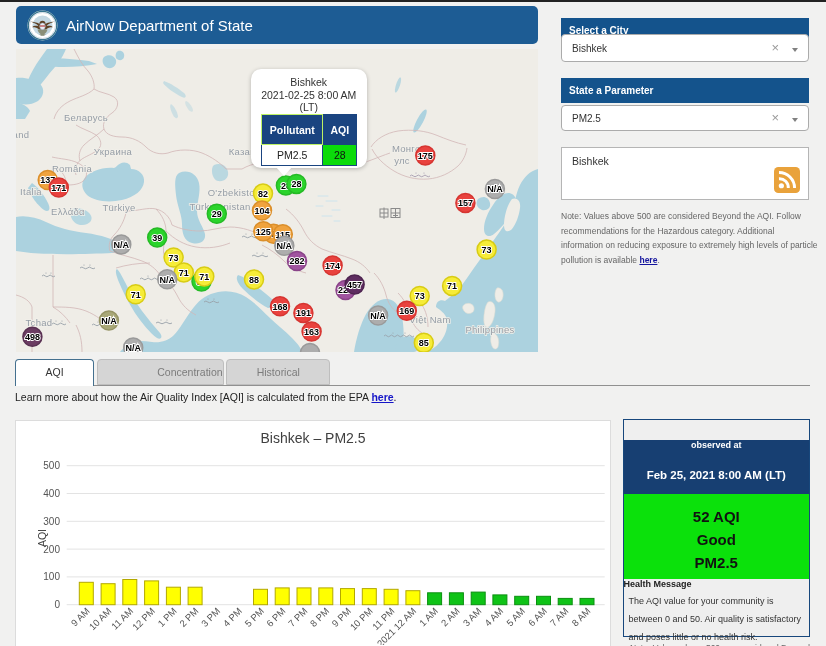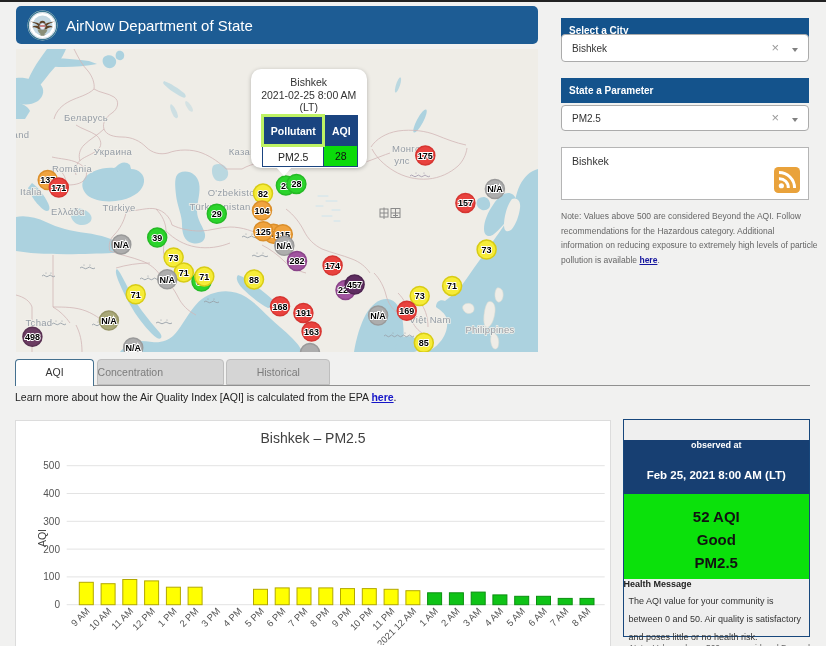--- a/index.html
+++ b/index.html
@@ -254,21 +254,21 @@
 <text x="407.8" y="297.09999999999997" class="mk" font-size="9">85</text>
 <circle cx="294.0" cy="304.0" r="9.5" fill="#ADADAD" stroke="#9A9A9A" stroke-width="1.5"></circle>
 </svg>
 </div>
 
 <div class="abs" style="left:250.6px;top:69px;width:116.3px;height:99px;background:#fff;border-radius:10px;box-shadow:0 1px 4px rgba(0,0,0,0.25);z-index:5">
   <div style="text-align:center;font-size:10.5px;color:#333;padding-top:7px;line-height:12.6px">Bishkek<br>2021-02-25 8:00 AM<br>(LT)</div>
   <table style="position:absolute;left:10.7px;top:45px;border-collapse:collapse;text-align:center">
     <tbody>
         <tr style="background:#1A4480;color:#fff;font-weight:bold;font-size:10.5px">
-          <td style="width:61px;height:30px;border:3px solid #bef264">Pollutant</td>
+          <td style="width:61px;height:30px;border:1px solid #bef264">Pollutant</td>
           <td style="width:34px;border:1px solid #1A4480">AQI</td>
         </tr>
     <tr style="font-size:10.5px">
           <td style="height:21px;border:1px solid #1A4480;color:#222">PM2.5</td>
           <td style="background:#0BDB0B;border:1px solid #1A4480;color:#111">28</td>
         </tr>
   </tbody>
     </table>
 </div>
 <div class="abs" style="left:276px;top:167px;width:0;height:0;border-left:8.5px solid transparent;border-right:8.5px solid transparent;border-top:9px solid #fff;z-index:5"></div>
@@ -290,21 +290,21 @@
   <svg class="abs" style="right:8px;bottom:6px" width="26" height="26" viewBox="0 0 24 24">
     <rect x="0" y="0" width="24" height="24" rx="4" fill="#E9A23B"></rect>
     <circle cx="6.8" cy="17.3" r="2.4" fill="#fff"></circle>
     <path d="M4.6,10.8 a8.2,8.2 0 0 1 8.6,8.6" stroke="#fff" stroke-width="2.7" fill="none"></path>
     <path d="M4.6,5 a14.5,14.5 0 0 1 14.4,14.4" stroke="#fff" stroke-width="2.7" fill="none"></path>
   </svg>
 </div>
 <div class="abs" style="left:561px;top:209px;width:256px;font-size:8.5px;color:#666;line-height:14.7px;white-space:nowrap">Note: Values above 500 are considered Beyond the AQI. Follow<br>recommendations for the Hazardous category. Additional<br>information on reducing exposure to extremely high levels of particle<br>pollution is available <a style="color:#15159E;font-weight:bold;text-decoration:underline">here</a>.</div>
 
 <div class="abs" style="left:15px;top:384.5px;width:795px;height:1px;background:#909090"></div>
-<div class="abs" style="left:96.6px;top:359px;width:127px;height:25.5px;background:#D5D5D5;border:1px solid #BEBEBE;border-radius:4px 4px 0 0;text-align:left;line-height:24px;font-size:10.5px;color:#7C7C7C">Concentration</div>
+<div class="abs" style="left:96.6px;top:359px;width:127px;height:25.5px;background:#D5D5D5;border:1px solid #BEBEBE;border-radius:4px 4px 0 0;text-align:right;line-height:24px;font-size:10.5px;color:#7C7C7C">Concentration</div>
 <div class="abs" style="left:226.3px;top:359px;width:104px;height:25.5px;background:#D5D5D5;border:1px solid #BEBEBE;border-radius:4px 4px 0 0;text-align:center;line-height:24px;font-size:10.5px;color:#7C7C7C">Historical</div>
 <div class="abs" style="left:15.3px;top:359px;width:78.7px;height:26.5px;background:#fff;border:1px solid #44708F;border-bottom:none;border-radius:4px 4px 0 0;text-align:center;line-height:24px;font-size:10.5px;color:#333;z-index:2">AQI</div>
 <div class="abs" style="left:15px;top:391px;font-size:10.5px;color:#222">Learn more about how the Air Quality Index [AQI] is calculated from the EPA <a style="color:#1515C8;font-weight:bold;text-decoration:underline">here</a>.</div>
 
 <div class="abs" style="left:15.3px;top:420.3px;width:596px;height:226px;background:#fff;border:1px solid #DCDCDC;border-bottom:none">
 <svg width="594" height="224" viewBox="0 0 594 224">
   <text x="297" y="22" text-anchor="middle" font-size="14" fill="#3F3F3F" font-family="Liberation Sans,sans-serif">Bishkek – PM2.5</text>
   <text transform="translate(30,117) rotate(-90)" text-anchor="middle" font-size="10.5" fill="#3F3F3F" font-family="Liberation Sans,sans-serif">AQI</text>
 <line x1="50.7" y1="183.7" x2="588.7" y2="183.7" stroke="#E3E3E3" stroke-width="1"></line>
 <text x="44" y="187.2" text-anchor="end" class="ylab">0</text>

